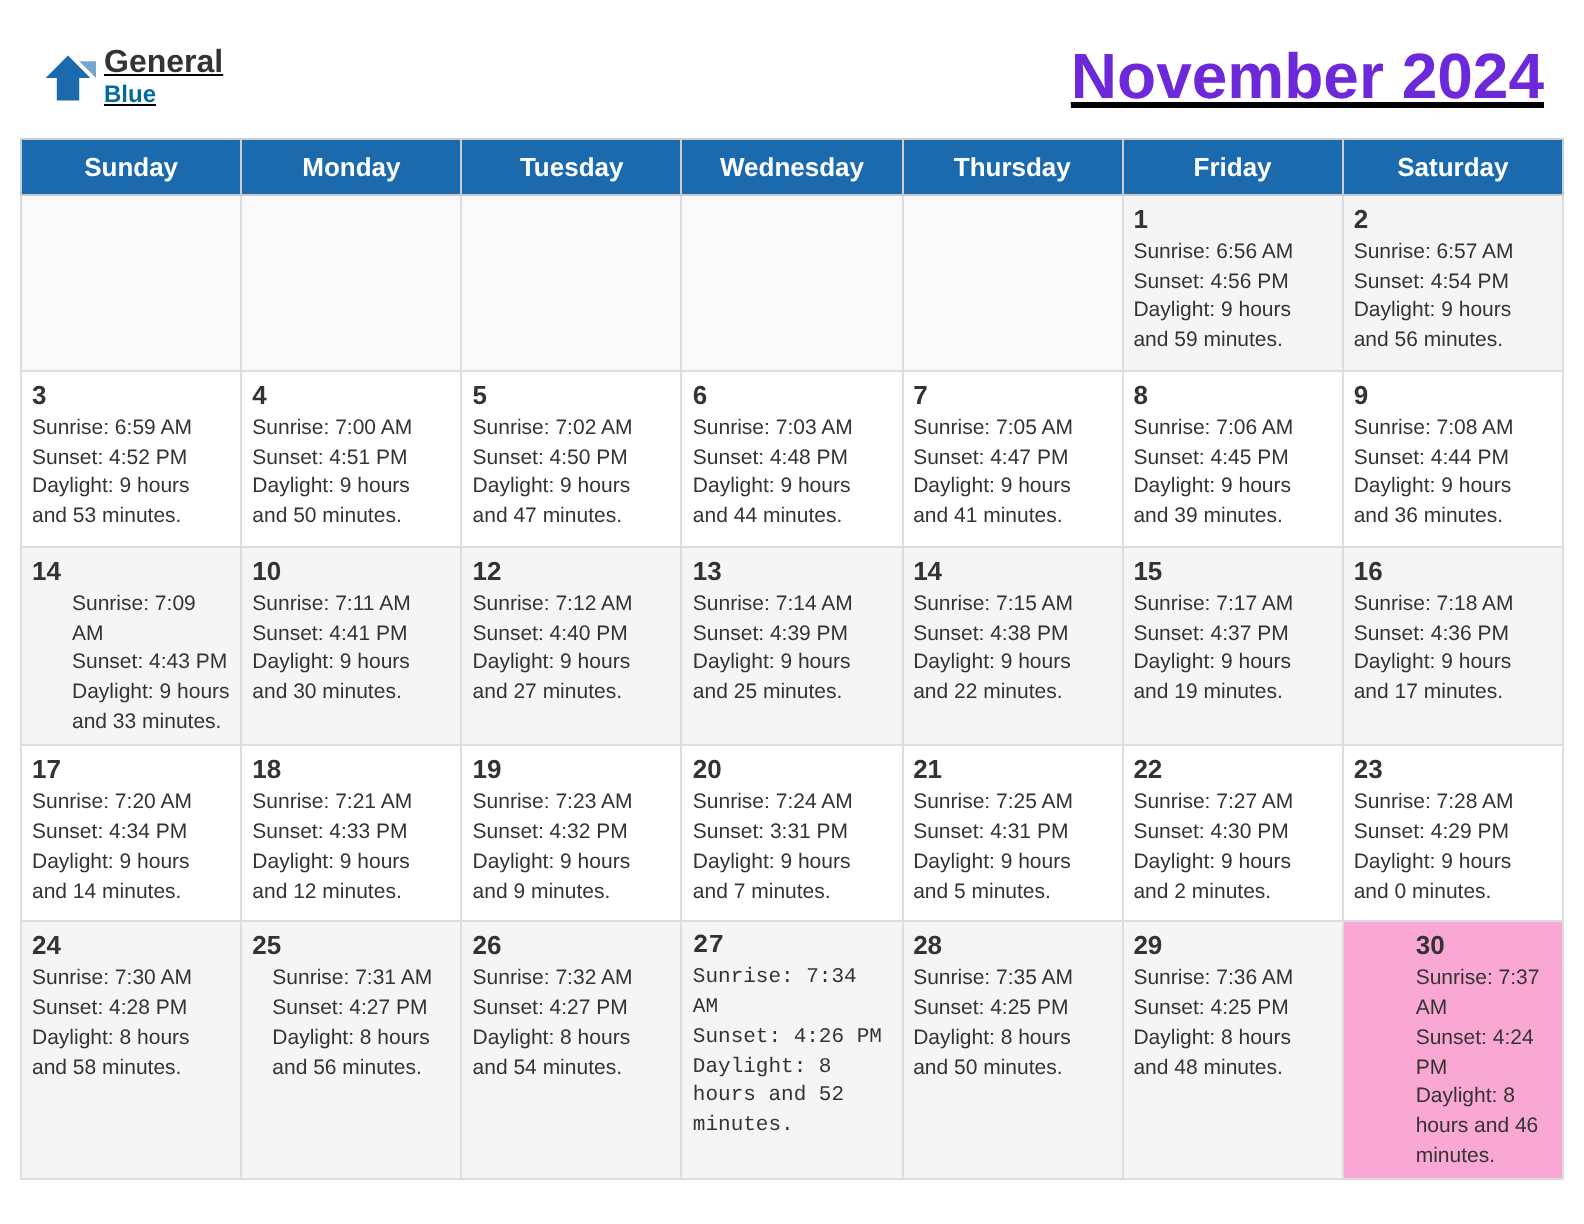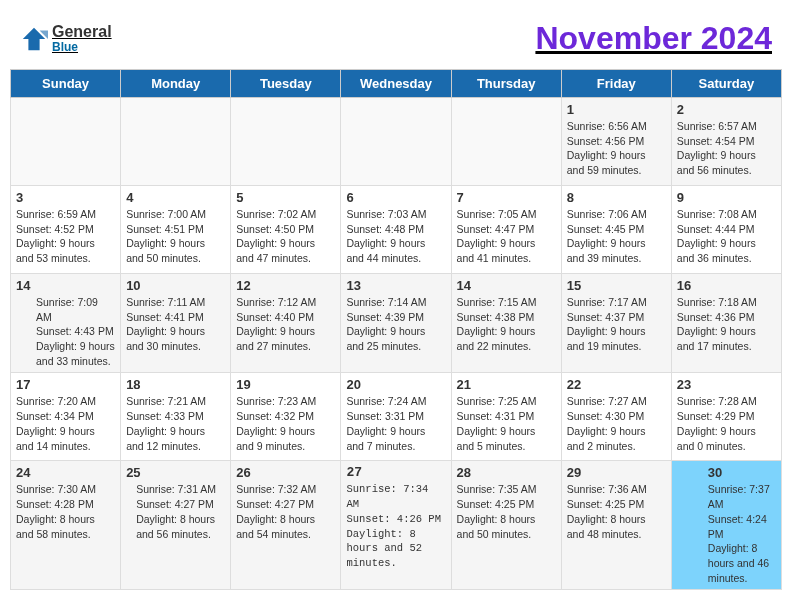--- a/index.html
+++ b/index.html
@@ -304,21 +304,21 @@
           <div class="day-info" style="white-space: pre-line;">Sunrise: 7:35 AM
 Sunset: 4:25 PM
 Daylight: 8 hours and 50 minutes.</div>
         </td>
         <td style="background: rgb(245, 245, 245);">
           <span class="day-num">29</span>
           <div class="day-info" style="white-space: pre-line;">Sunrise: 7:36 AM
 Sunset: 4:25 PM
 Daylight: 8 hours and 48 minutes.</div>
         </td>
-        <td style="background: #7dd3fc; padding-left: 36px;">
+        <td style="background: #f9a8d4; padding-left: 36px;">
           <span class="day-num">30</span>
           <div class="day-info" style="white-space: pre-line;">Sunrise: 7:37 AM
 Sunset: 4:24 PM
 Daylight: 8 hours and 46 minutes.</div>
         </td>
       </tr>
     </tbody>
 </table>
 
 </body></html>

